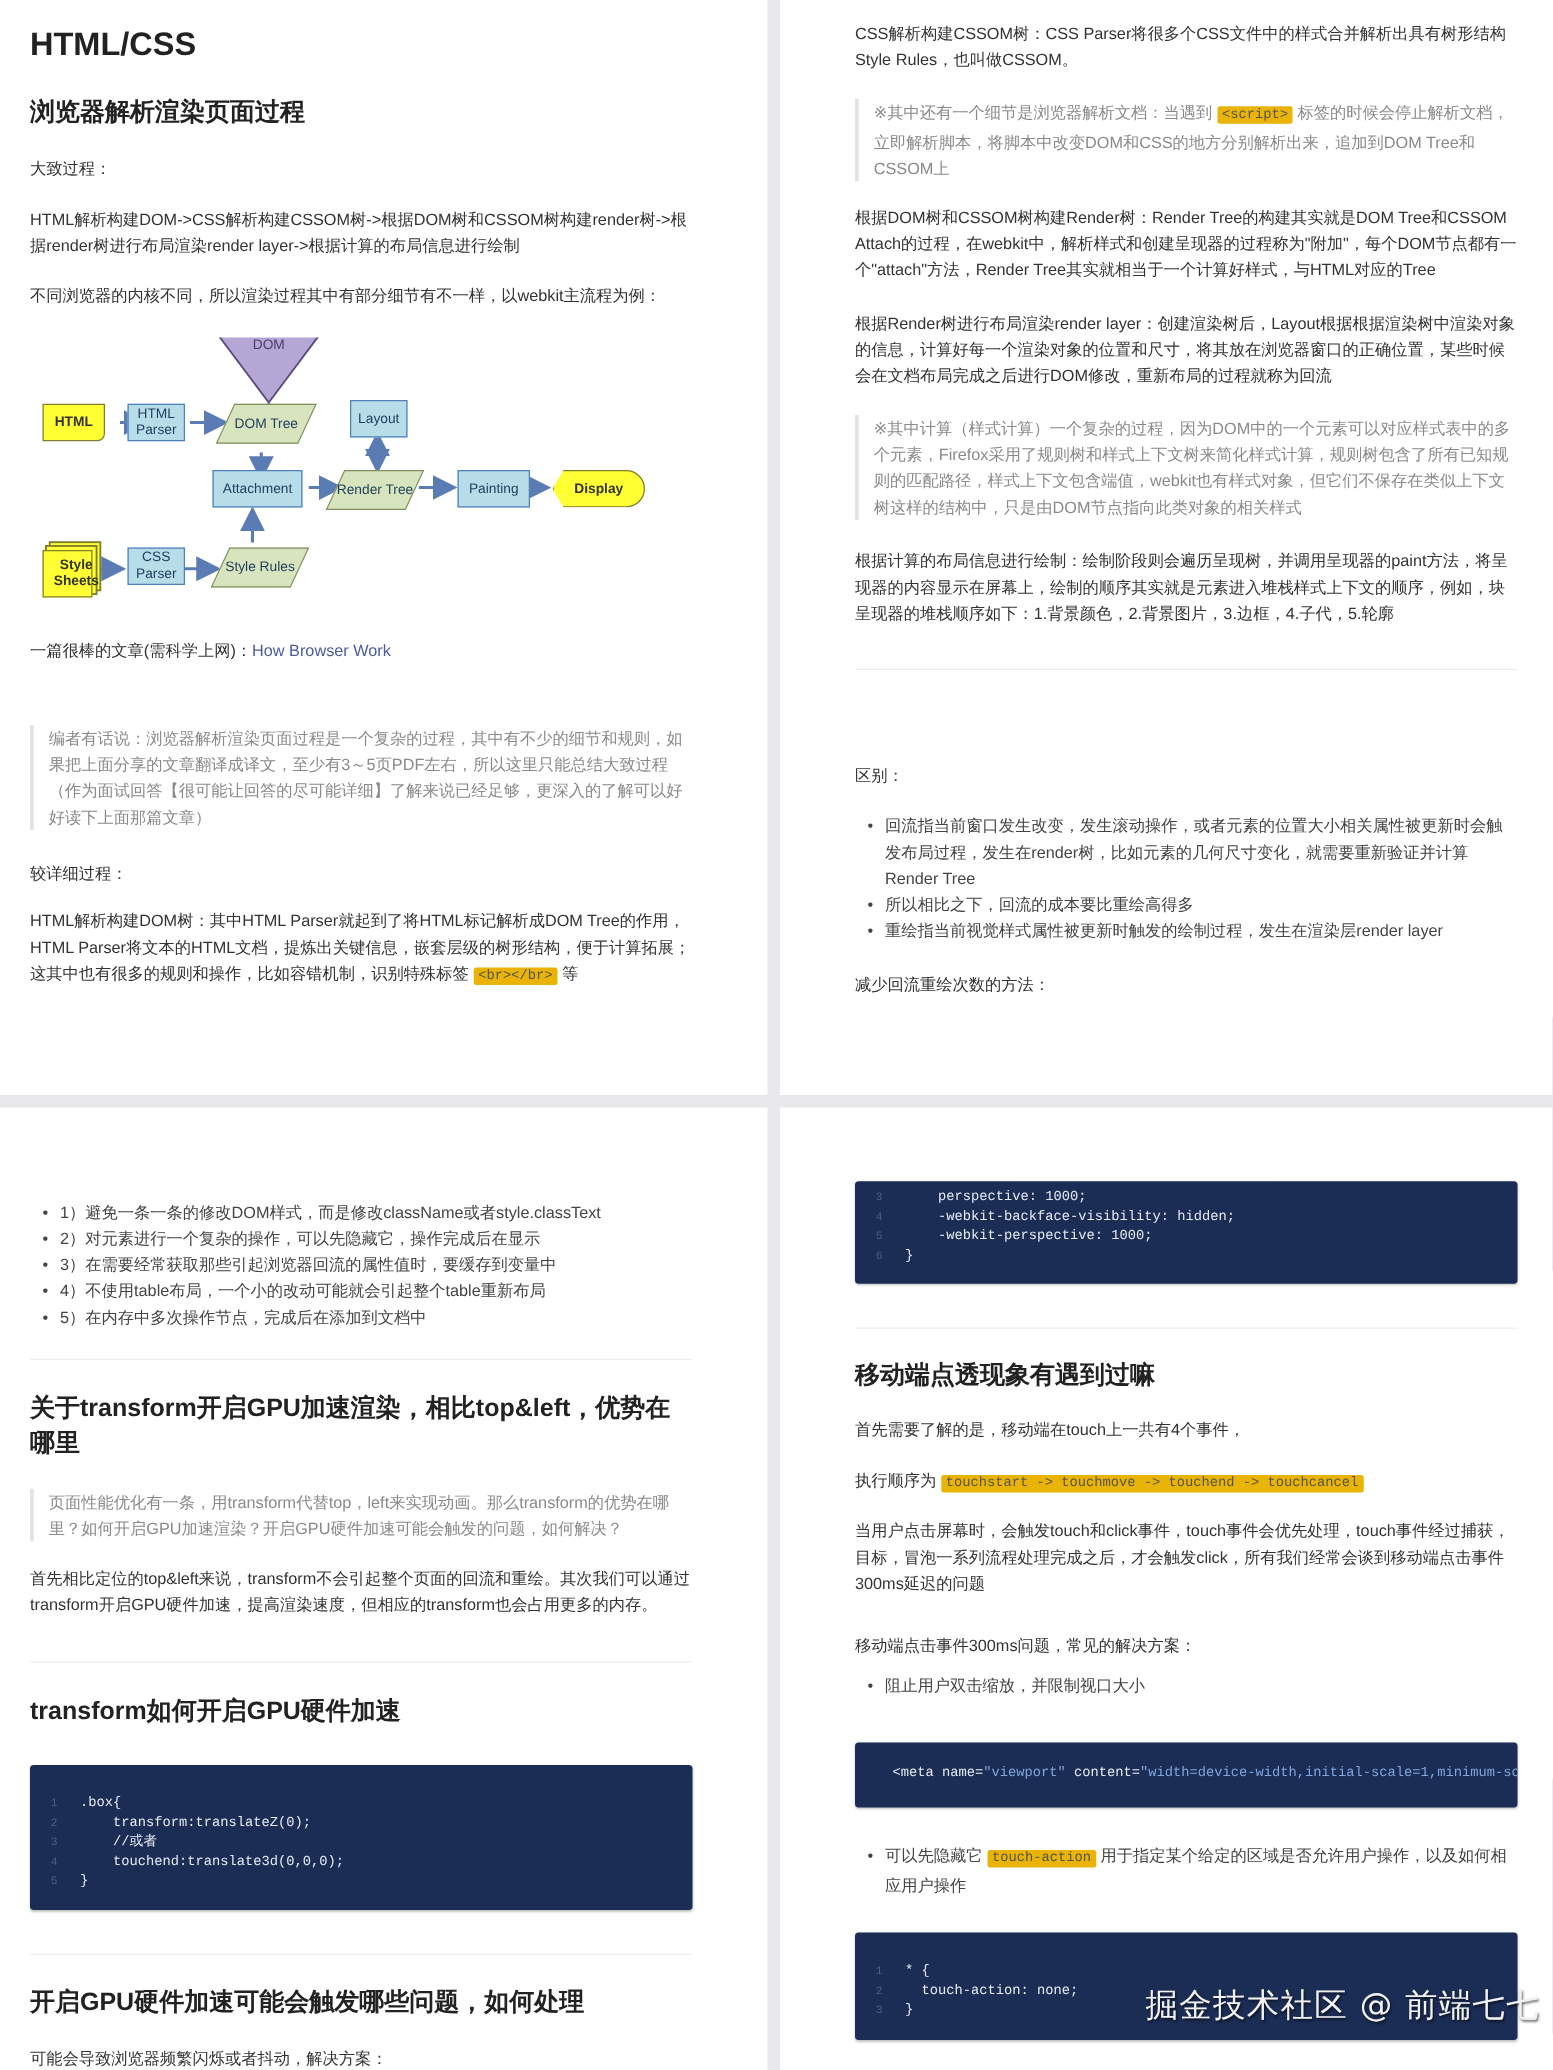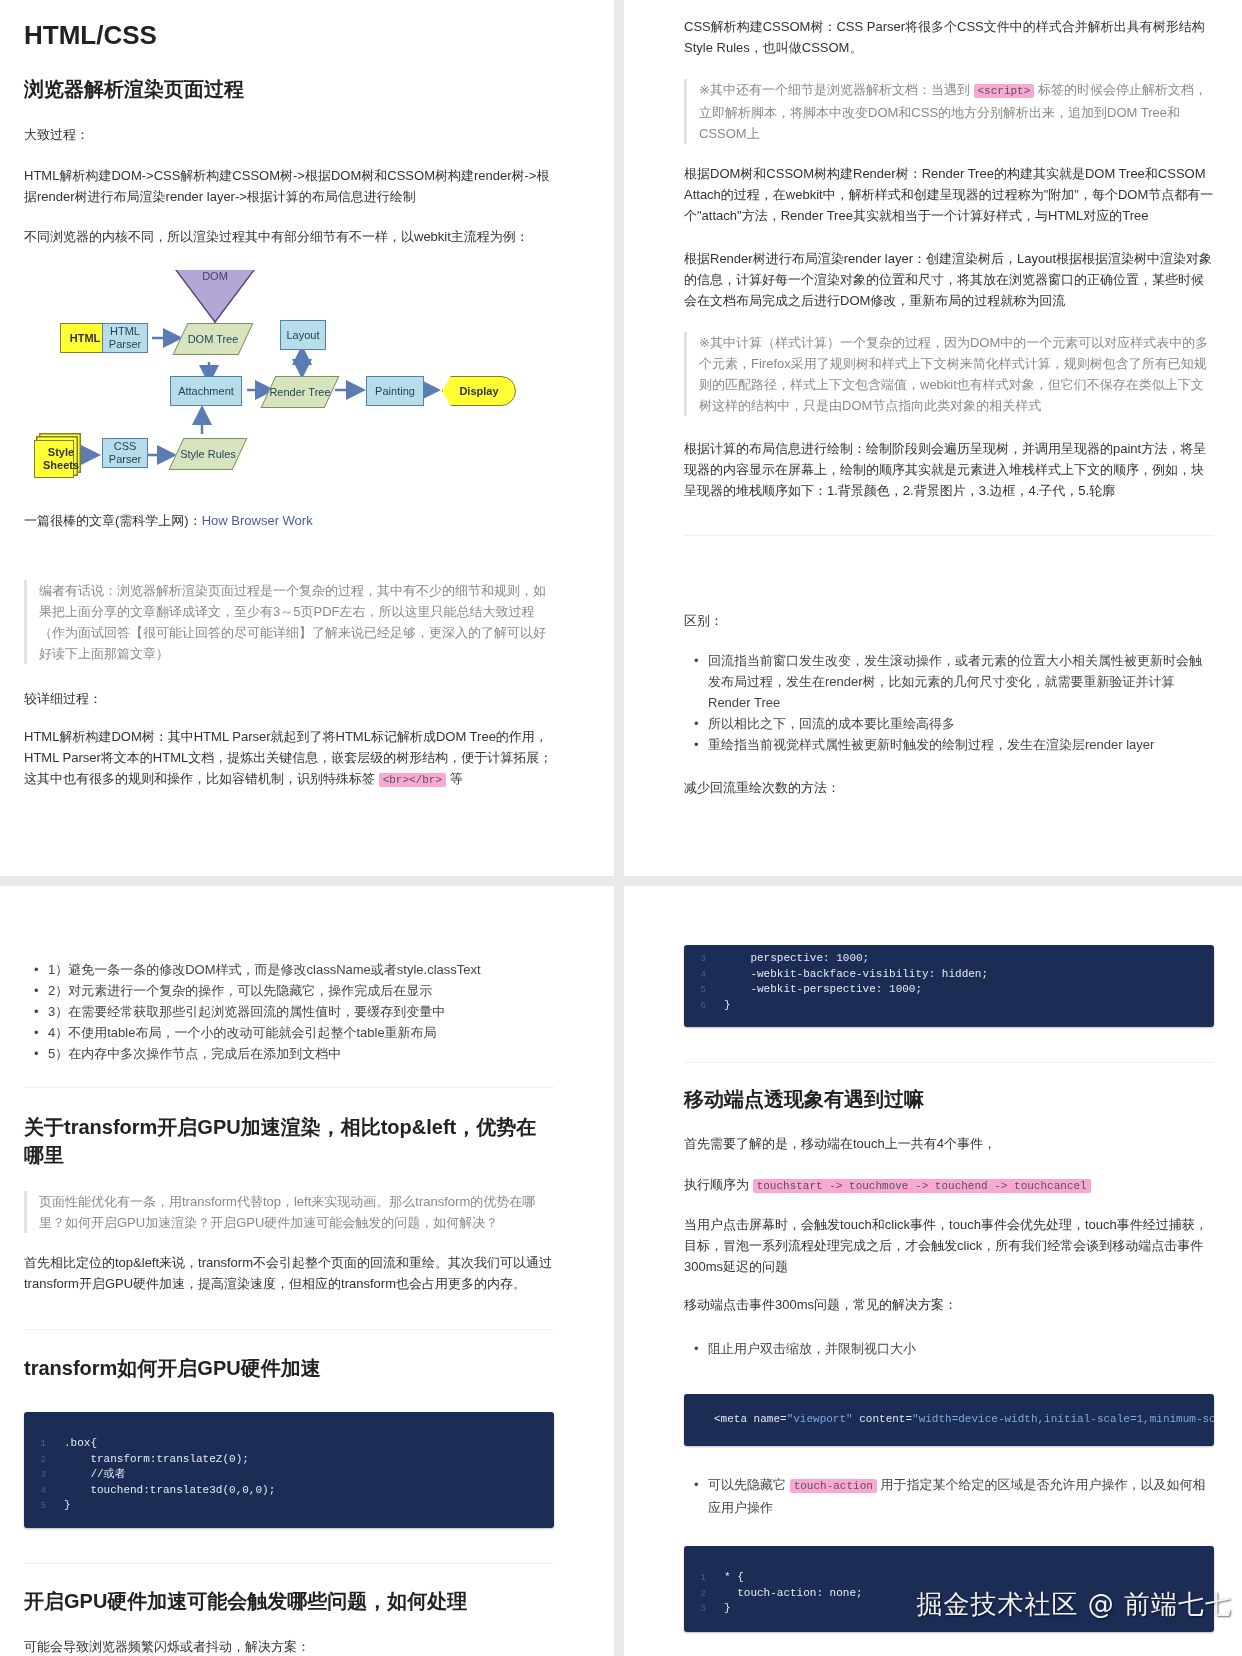--- a/index.html
+++ b/index.html
@@ -9,21 +9,21 @@
   .p1 { left: 0; top: 0; width: 614px; height: 876px; }
   .p2 { left: 624px; top: 0; width: 618px; height: 876px; }
   .p3 { left: 0; top: 886px; width: 614px; height: 770px; }
   .p4 { left: 624px; top: 886px; width: 618px; height: 770px; }
   .abs { position: absolute; }
   .h1 { font-size: 26px; font-weight: bold; color: #222; }
   .h2 { font-size: 20px; font-weight: bold; color: #222; }
   .txt { font-size: 13px; line-height: 21px; color: #333; }
   .quote { border-left: 3px solid #e2e2e2; padding-left: 12px; font-size: 13px; line-height: 21px; color: #8a8a8a; }
   .link { color: #4a5c9c; }
-  .code-inline { font-family: "Liberation Mono", "DejaVu Sans Mono", monospace; font-size: 11px; background: #f9a8d4; padding: 1px 4px; color: #555; border-radius: 2px; }
+  .code-inline { font-family: "Liberation Mono", "DejaVu Sans Mono", monospace; font-size: 11px; background: #eab308; padding: 1px 4px; color: #555; border-radius: 2px; }
   ul.bul { list-style: none; }
   ul.bul li { position: relative; padding-left: 24px; font-size: 13px; line-height: 21px; color: #444; }
   ul.bul li::before { content: "•"; position: absolute; left: 10px; top: 0; color: #444; }
   .hr { position: absolute; height: 1px; background: #eceef0; }
   .codeblock { position: absolute; background: #1b2d55; border-radius: 3px; box-shadow: 0 1px 2px rgba(0,0,0,0.25); overflow: hidden; font-family: "Liberation Mono", "DejaVu Sans Mono", monospace; font-size: 11px; color: #e6eaf2; }
   .codeline { height: 15.5px; line-height: 15.5px; white-space: pre; }
   .codeline .ln { display: inline-block; width: 22px; color: #4d5f84; font-size: 9px; text-align: right; margin-right: 18px; }
   .str { color: #7fa6df; }
   .watermark { position: absolute; right: 104px; bottom: 22px; font-size: 26px; color: #f2f2f2; text-shadow: 1px 1px 2px rgba(0,0,0,0.6); letter-spacing: 1px; font-family: "DejaVu Sans", sans-serif; text-align: center; }
   
@@ -62,21 +62,21 @@
         <line x1="272" y1="98" x2="272" y2="80" marker-end="url(#ah)"></line>
         <line x1="272" y1="86" x2="272" y2="104" marker-end="url(#ah)"></line>
         <line x1="305" y1="120" x2="331" y2="120" marker-end="url(#ah)"></line>
         <line x1="393" y1="120" x2="406" y2="120" marker-end="url(#ah)"></line>
         <line x1="50" y1="185" x2="66" y2="185" marker-end="url(#ah)"></line>
         <line x1="118" y1="185" x2="142" y2="185" marker-end="url(#ah)"></line>
         <line x1="172" y1="164" x2="172" y2="140" marker-end="url(#ah)"></line>
       </g>
     </svg>
     <div class="abs" style="left:150px;top:0;width:70px;font-size:11px;color:#4d3d6b;text-align:center;">DOM</div>
-    <div class="dyellow" style="left:4px;top:53px;width:50px;height:30px;border-radius:0 0 6px 0;margin-left:26px;">HTML</div>
+    <div class="dyellow" style="left:4px;top:53px;width:50px;height:30px;border-radius:0 0 6px 0;">HTML</div>
     <div class="dbox" style="left:72px;top:53px;width:46px;height:30px;">HTML Parser</div>
     <div class="dpara" style="left:150px;top:53px;width:66px;height:32px;">
         <span>DOM Tree</span>
       </div>
     <div class="dbox" style="left:250px;top:50px;width:46px;height:30px;">Layout</div>
     <div class="dbox" style="left:140px;top:106px;width:72px;height:30px;">Attachment</div>
     <div class="dpara" style="left:238px;top:106px;width:64px;height:32px;">
         <span>Render Tree</span>
       </div>
     <div class="dbox" style="left:336px;top:106px;width:58px;height:30px;">Painting</div>
@@ -150,21 +150,21 @@
     <div class="codeline"><span class="ln">5</span><span>    -webkit-perspective: 1000;</span></div>
     <div class="codeline"><span class="ln">6</span><span>}</span></div>
   </div>
   <div class="hr" style="left:60px;top:176px;width:530px;"></div>
   <div class="abs h2" style="left:60px;top:200px;">移动端点透现象有遇到过嘛</div>
   <div class="abs txt" style="left:60px;top:247px;">首先需要了解的是，移动端在touch上一共有4个事件，</div>
   <div class="abs txt" style="left:60px;top:288px;">
     <span>执行顺序为 </span><span class="code-inline">touchstart -&gt; touchmove -&gt; touchend -&gt; touchcancel</span>
   </div>
   <div class="abs txt" style="left:60px;top:328px;width:530px;">当用户点击屏幕时，会触发touch和click事件，touch事件会优先处理，touch事件经过捕获，目标，冒泡一系列流程处理完成之后，才会触发click，所有我们经常会谈到移动端点击事件300ms延迟的问题</div>
-  <div class="abs txt" style="left:60px;top:408px;">移动端点击事件300ms问题，常见的解决方案：</div>
+  <div class="abs txt" style="left:60px;top:420px;">移动端点击事件300ms问题，常见的解决方案：</div>
   <ul class="abs bul" style="left:60px;top:452px;width:530px;">
     <li>阻止用户双击缩放，并限制视口大小</li>
   </ul>
   <div class="codeblock" style="left:60px;top:508px;width:530px;height:52px;padding:18px 0 0 30px;">
     <div class="codeline"><span>&lt;meta name=</span><span class="str">"viewport"</span><span> content=</span><span class="str">"width=device-width,initial-scale=1,minimum-scale=1,maximum-scale=1,user-scalable=no"</span></div>
   </div>
   <ul class="abs bul" style="left:60px;top:588px;width:530px;">
     <li><span>可以先隐藏它 </span><span class="code-inline">touch-action</span><span> 用于指定某个给定的区域是否允许用户操作，以及如何相应用户操作</span></li>
   </ul>
   <div class="codeblock" style="left:60px;top:660px;width:530px;height:86px;padding-top:24px;">

